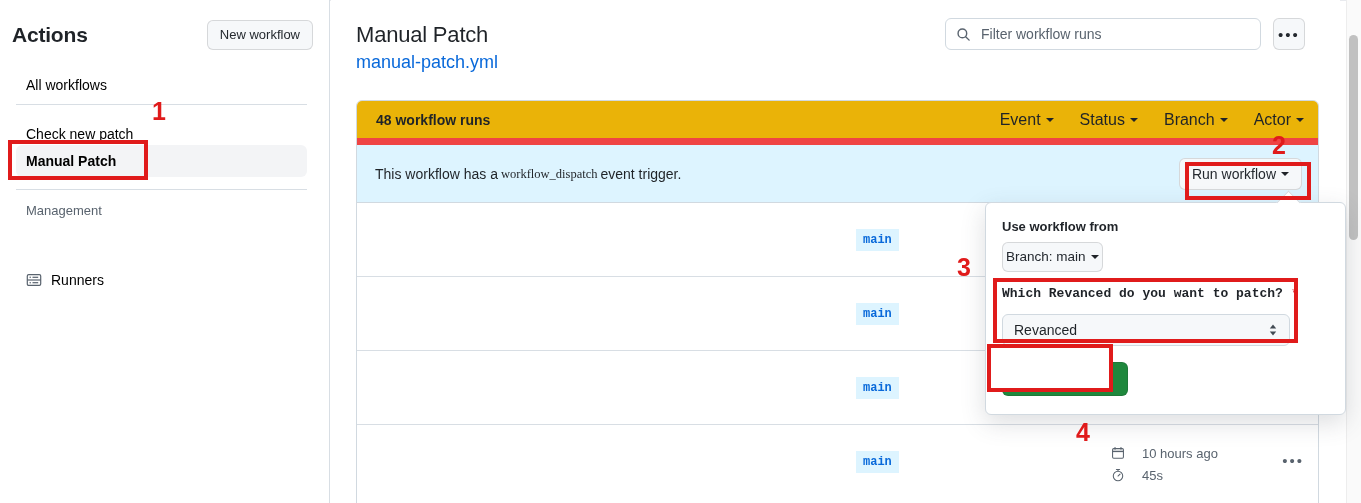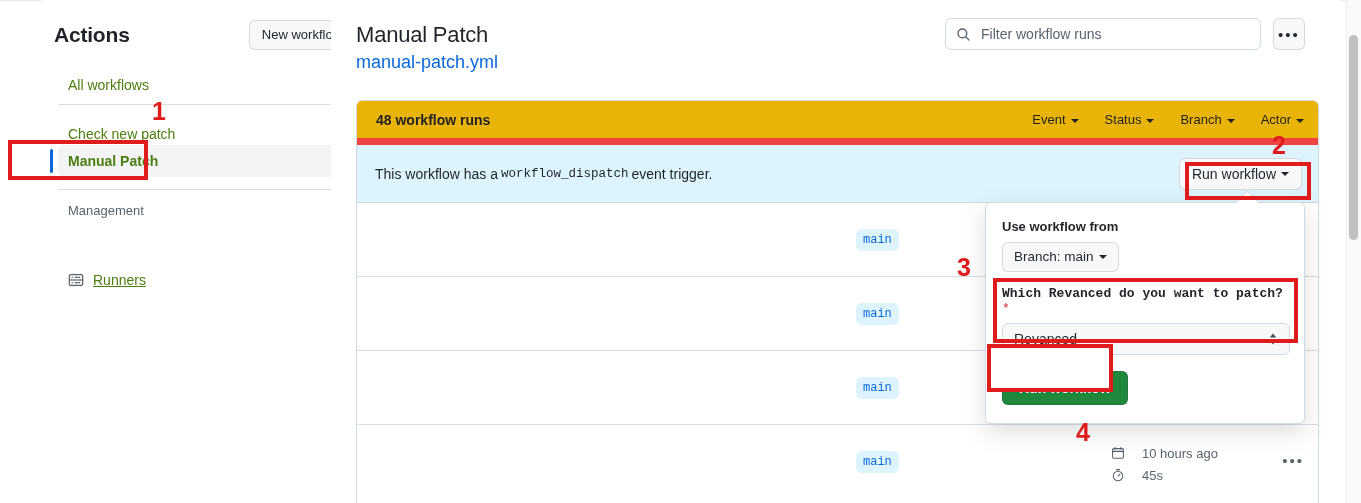--- a/index.html
+++ b/index.html
@@ -29,21 +29,20 @@
     background: #e8eaee;
   }
 
   
   .sidebar {
     position: absolute;
     left: 0; top: 0; width: 330px; height: 503px;
     background: #ffffff;
     border-right: 1px solid #d8dee4;
     padding: 12px;
-    margin-left: 42px;
   }
   .sidebar-head {
     position: absolute;
     left: 12px; top: 20px; right: 16px;
     display: flex; align-items: center; justify-content: space-between;
   }
   .sidebar-title {
     font-size: 21px; font-weight: 700; letter-spacing: -0.2px;
     color: #1f2328;
   }
@@ -57,21 +56,21 @@
     line-height: 18px;
     cursor: pointer;
     white-space: nowrap;
   }
   .nav-item {
     position: absolute;
     left: 16px; right: 22px;
     height: 32px;
     display: flex; align-items: center;
     font-size: 14px;
-    color: #4d7c0f;
+    color: #000000;
     border-radius: 6px;
     padding-left: 10px;
     cursor: pointer;
     text-align: right;
   }
   .nav-all { top: 69px; }
   .nav-check { top: 118px; }
   .nav-manual {
     top: 145px;
     background: #f3f4f6;
@@ -93,21 +92,21 @@
   }
   .nav-divider.d1 { top: 104px; }
   .nav-divider.d2 { top: 189px; }
   .sidebar-section-label {
     position: absolute;
     left: 26px; top: 203px;
     font-size: 13px;
     color: #59636e;
   }
   .nav-caches { top: 232px; }
-  .nav-runners { top: 264px; text-decoration: underline; }
+  .nav-runners { top: 264px; }
   .nav-icon {
     width: 16px; height: 16px;
     margin-right: 9px;
     flex: 0 0 16px;
     color: #59636e;
     display: inline-flex; align-items: center; justify-content: center;
   }
 
   
   .main {
@@ -193,21 +192,21 @@
     left: 19px;
     font-size: 14px; font-weight: 600;
     color: #1f2328;
   }
   .runs-filters {
     position: absolute;
     right: 14px;
     display: flex; align-items: center; gap: 26px;
   }
   .runs-filter {
-    font-size: 13px;
+    font-size: 16px;
     color: #1f2328;
     cursor: pointer;
     white-space: nowrap;
   }
   .caret {
     display: inline-block;
     width: 0; height: 0;
     margin-left: 5px;
     border-left: 4px solid transparent;
     border-right: 4px solid transparent;
@@ -222,21 +221,21 @@
     border-bottom: 1px solid #d1d9e0;
   }
   .dispatch-text {
     position: absolute;
     left: 18px; top: 21px;
     font-size: 14px;
     color: #1f2328;
     display: flex; align-items: center;
   }
   .mono {
-    font-family: Liberation Mono, monospace;
+    font-family: Liberation Serif, serif;
     font-size: 12.5px;
     padding: 0 3px;
   }
   .run-workflow-btn {
     position: absolute;
     right: 16px; top: 13px;
     background: #f6f8fa;
     border: 1px solid rgba(31,35,40,.15);
     border-radius: 6px;
     font-size: 14px;
@@ -254,24 +253,25 @@
     border-bottom: 1px solid #d8dee4;
   }
   .run-row:last-child { border-bottom: none; }
   .branch-badge {
     position: absolute;
     left: 499px; top: 26px;
     background: #ddf4ff;
     color: #0969da;
     font-family: "Liberation Mono", monospace;
     font-size: 12px;
-    border-radius: 6px;
+    border-radius: 0;
     padding: 2px 7px;
     line-height: 18px;
     cursor: pointer;
+    font-weight: bold;
   }
   .run-meta {
     position: absolute;
     right: 68px; top: 17px;
     font-size: 13px;
     color: #59636e;
     text-align: left;
     width: 140px;
   }
   .meta-line {
@@ -293,21 +293,21 @@
     font-size: 15px;
     letter-spacing: 2px;
     line-height: 1;
     cursor: pointer;
   }
 
   
   .popover {
     position: absolute;
     left: 985px; top: 202px;
-    width: 320px;
+    width: 361px;
     background: #ffffff;
     border: 1px solid #d1d9e0;
     border-radius: 6px;
     box-shadow: 0 8px 24px rgba(66,74,83,0.18);
     z-index: 50;
   }
   .popover::before {
     content: "";
     position: absolute;
     top: -9px; right: 48px;
@@ -323,31 +323,31 @@
     color: #1f2328;
     margin-bottom: 8px;
   }
   .branch-select-btn {
     display: inline-flex; align-items: center;
     background: #f6f8fa;
     border: 1px solid rgba(31,35,40,.15);
     border-radius: 6px;
     font-size: 13.5px;
     color: #24292f;
-    padding: 5px 11px;
+    padding: 5px 3px;
     line-height: 18px;
     cursor: pointer;
     margin-bottom: 14px;
   }
   .field-label {
     font-family: "Liberation Mono", monospace;
     font-size: 13px;
     font-weight: 700;
     color: #1f2328;
-    margin-bottom: 7px;
+    margin-bottom: 13px;
     display: block;
   }
   .req-star { color: #cf222e; font-weight: 400; }
   .field-select {
     position: relative;
     width: 288px; height: 32px;
     background: #f6f8fa;
     border: 1px solid #d1d9e0;
     border-radius: 6px;
     display: flex; align-items: center;

